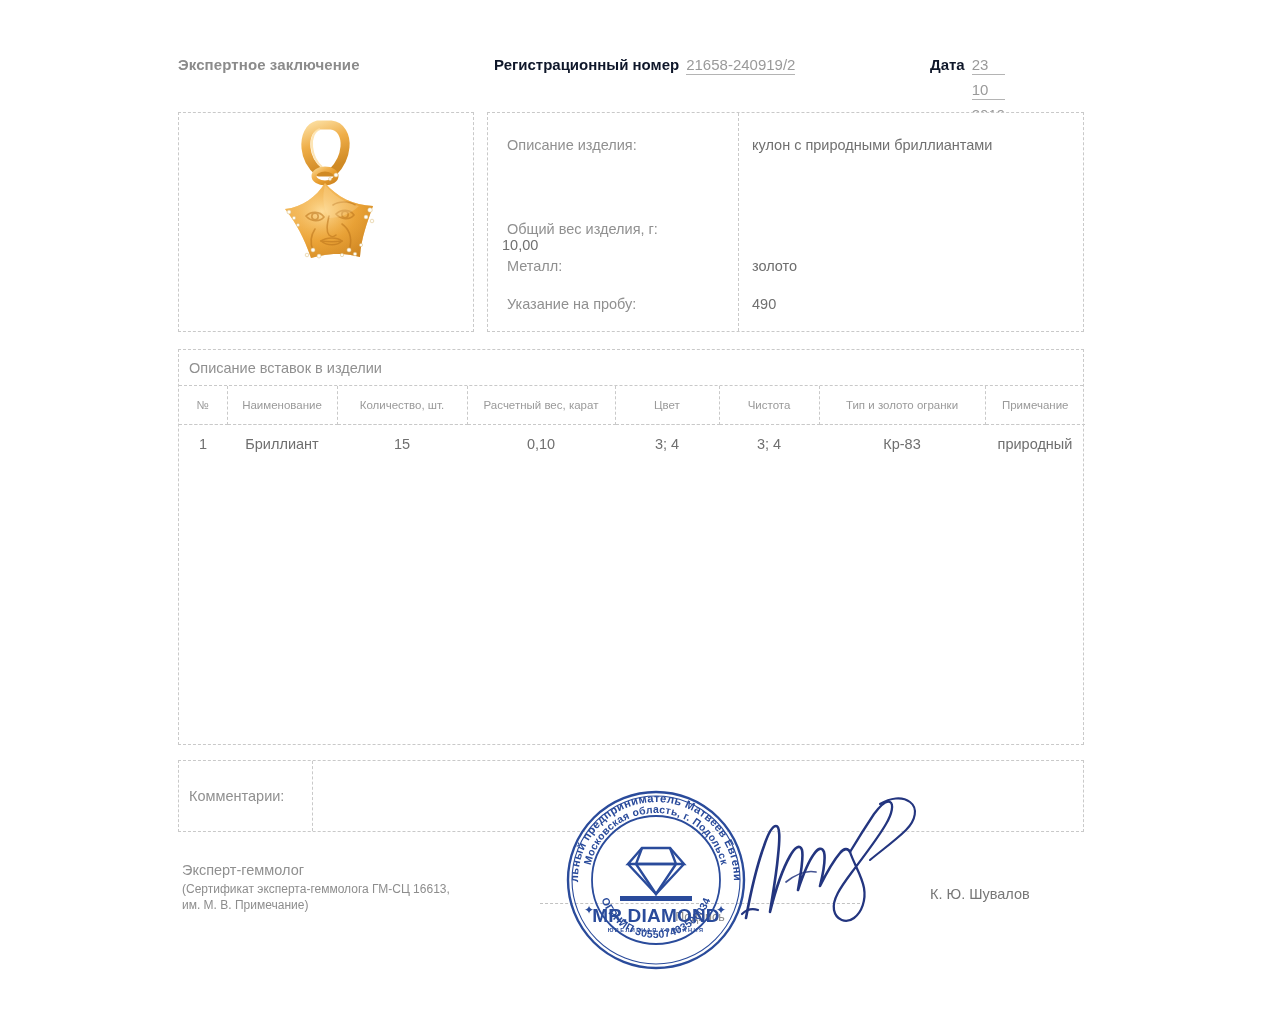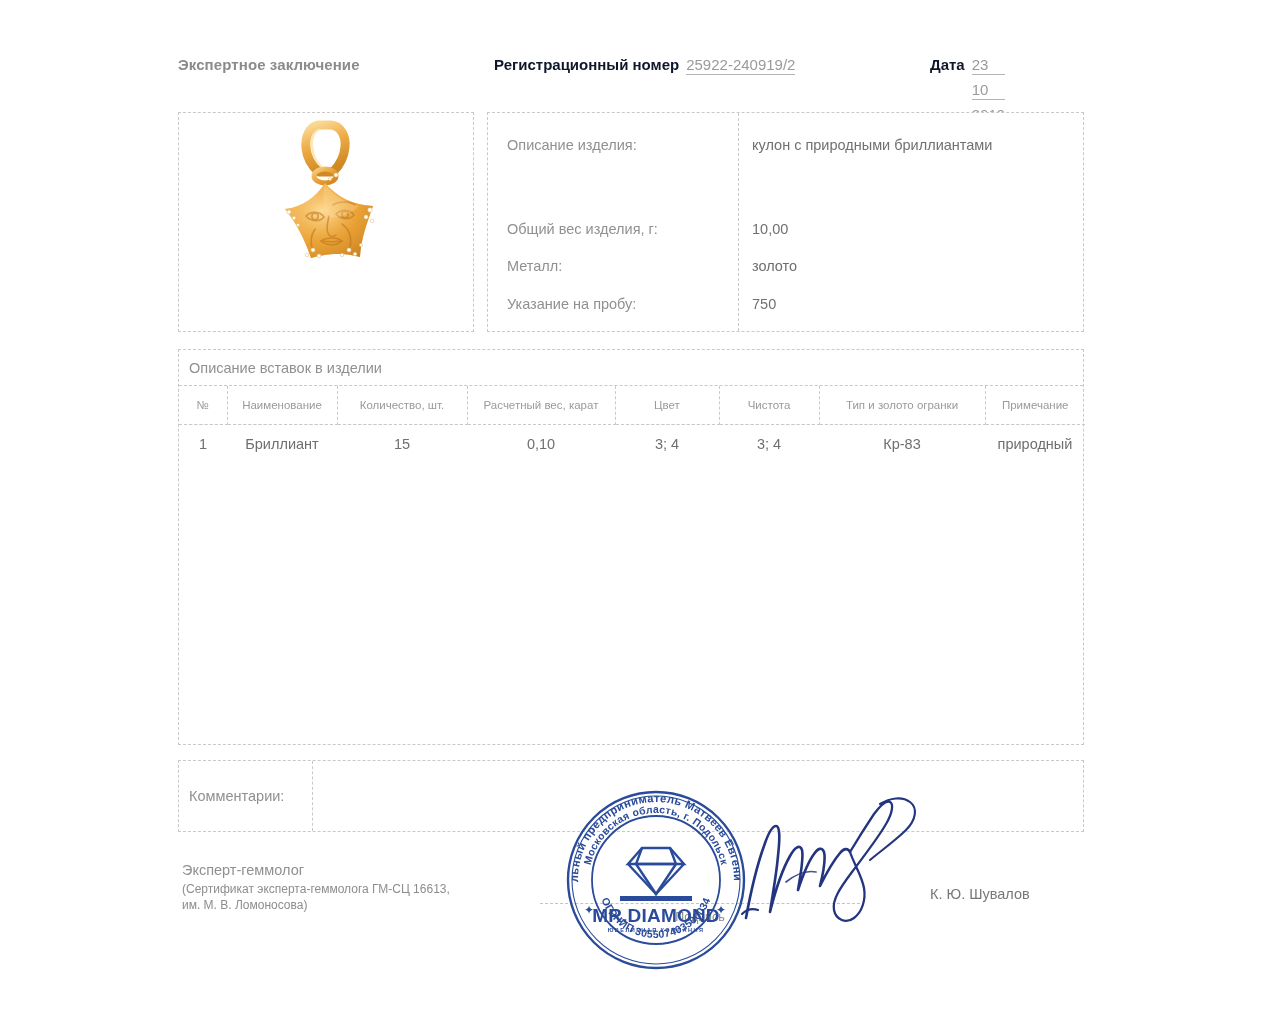--- a/index.html
+++ b/index.html
@@ -256,21 +256,21 @@
 </head>
 <body>
 
 <div class="page">
 
   <div class="header-row">
     <div class="hdr-title">Экспертное заключение</div>
 
     <div class="hdr-regblock">
       <span class="hdr-label">Регистрационный номер</span>
-      <span class="hdr-value">25922-240919/2</span>
+      <span class="hdr-value">21658-240919/2</span>
     </div>
 
     <div class="hdr-dateblock">
       <span class="hdr-label">Дата</span>
       <span class="date-parts">
         <span>23</span>
         <span>10</span>
         <span>2019</span>
       </span>
     </div>
@@ -374,33 +374,33 @@
 
   <div class="info-box dashed">
     <div class="info-divider"></div>
     <div class="info-rows">
 
       <div class="info-row" style="top:24px;">
         <div class="info-label">Описание изделия:</div>
         <div class="info-value">кулон с природными бриллиантами</div>
       </div>
 
-      <div class="info-row" style="top:108px;">
+      <div class="info-row" style="top:108px;flex-direction:column;">
         <div class="info-label">Общий вес изделия, г:</div>
         <div class="info-value">10,00</div>
       </div>
 
       <div class="info-row" style="top:145px;">
         <div class="info-label">Металл:</div>
         <div class="info-value bold">золото</div>
       </div>
 
       <div class="info-row" style="top:183px;">
         <div class="info-label">Указание на пробу:</div>
-        <div class="info-value">750</div>
+        <div class="info-value">490</div>
       </div>
 
     </div>
   </div>
 
   <div class="inserts-box dashed">
     <div class="inserts-caption">Описание вставок в изделии</div>
 
     <table class="inserts">
       <colgroup>
@@ -442,21 +442,21 @@
 
   <div class="comments-box dashed">
     <div class="comments-label">Комментарии:</div>
     <div class="comments-value"></div>
   </div>
 
   <div class="expert-block">
     <div class="expert-title">Эксперт-геммолог</div>
     <div class="expert-cert">
       <div>(Сертификат эксперта-геммолога ГМ-СЦ 16613,</div>
-      <div>им. М. В. Ломоносова)</div>
+      <div>им. М. В. Примечание)</div>
     </div>
   </div>
 
   <div class="sign-line"></div>
   <div class="sign-caption">Подпись</div>
   <div class="signer-name">К. Ю. Шувалов</div>
 
   <div class="stamp">
     <svg width="196" height="196" viewBox="0 0 196 196">
       <defs>

